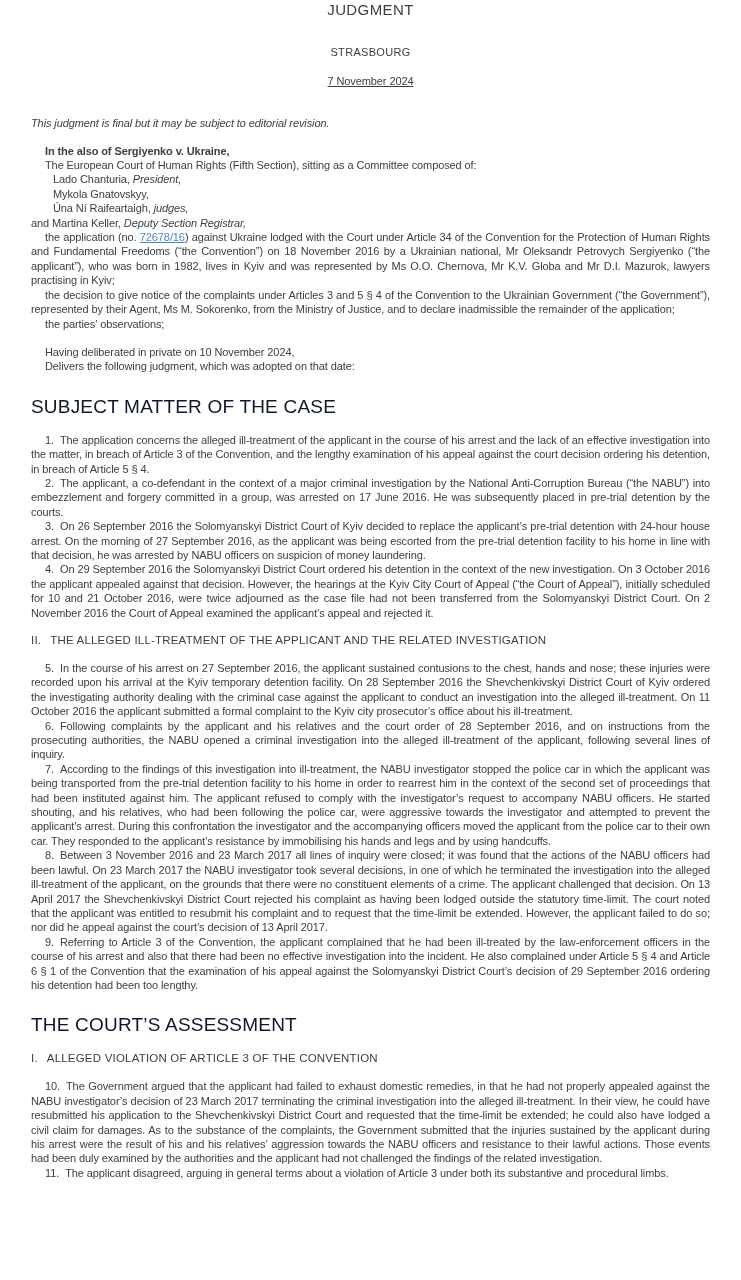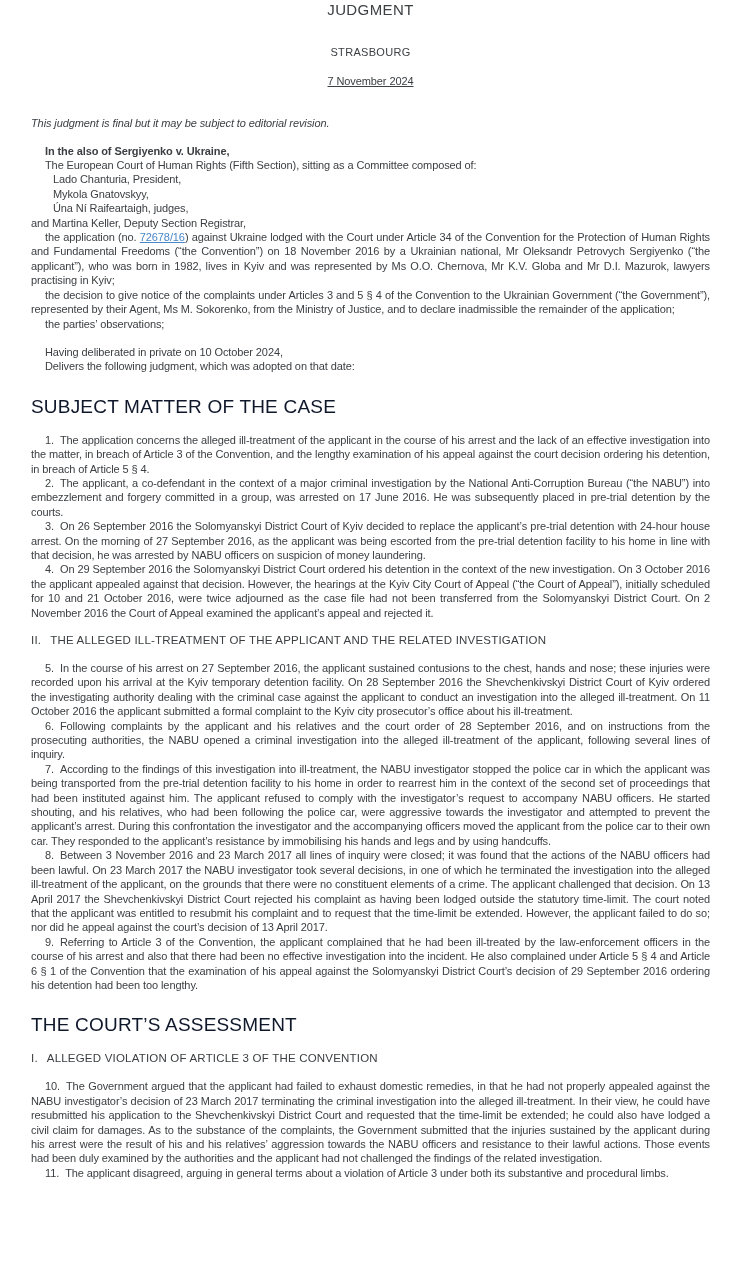--- a/index.html
+++ b/index.html
@@ -16,21 +16,21 @@
   p { margin: 0; }
   .c { text-align: center; }
   .t-doc  { font-size: 15px; letter-spacing: 0.4px; }
   .t-city { margin-top: 28px; letter-spacing: 0.3px; }
   .t-date { margin-top: 14px; text-decoration: underline; }
   .revision { margin-top: 28px; font-style: italic; }
   .mt13 { margin-top: 13px; }
   .mt14 { margin-top: 14px; }
   .ind  { text-indent: 14px; }
   .judge { padding-left: 22px; }
-  .it { }
+  .it { font-style: italic; }
   .bold { font-weight: bold; }
   .just { text-align: justify; }
   .link { color: #4a86c8; text-decoration: underline; cursor: pointer; }
   h1 {
     font-size: 19px; font-weight: 400; color: #0f172a;
     letter-spacing: 0.2px; margin: 24px 0 17px 0; line-height: 18px;
   }
   h2 {
     font-size: 11.5px; font-weight: 400; color: #3c4043;
     letter-spacing: 0.2px; margin: 13px 0 13px 0; line-height: 15px;
@@ -57,21 +57,21 @@
   <p class="judge"><span>Úna Ní Raifeartaigh, </span><span class="it">judges,</span></p>
 
   <p><span>and Martina Keller, </span><span class="it">Deputy Section Registrar,</span></p>
 
 
   <p class="ind just"><span>the application (no. </span><a class="link" href="#">72678/16</a><span>) against Ukraine lodged with the Court under Article 34 of the Convention for the Protection of Human Rights and Fundamental Freedoms (“the Convention”) on 18 November 2016 by a Ukrainian national, Mr Oleksandr Petrovych Sergiyenko (“the applicant”), who was born in 1982, lives in Kyiv and was represented by Ms O.O. Chernova, Mr K.V. Globa and Mr D.I. Mazurok, lawyers practising in Kyiv;</span></p>
 
   <p class="ind just">the decision to give notice of the complaints under Articles 3 and 5 § 4 of the Convention to the Ukrainian Government (“the Government”), represented by their Agent, Ms M. Sokorenko, from the Ministry of Justice, and to declare inadmissible the remainder of the application;</p>
   <p class="ind">the parties’ observations;</p>
 
-  <p class="ind mt14">Having deliberated in private on 10 October 2024,</p>
+  <p class="ind mt14">Having deliberated in private on 10 November 2024,</p>
   <p class="ind">Delivers the following judgment, which was adopted on that date:</p>
 
   <h1>SUBJECT MATTER OF THE CASE</h1>
 
   <p class="ind just"><span class="pnum">1.</span><span>The application concerns the alleged ill-treatment of the applicant in the course of his arrest and the lack of an effective investigation into the matter, in breach of Article 3 of the Convention, and the lengthy examination of his appeal against the court decision ordering his detention, in breach of Article 5 § 4.</span></p>
 
 
   <p class="ind just"><span class="pnum">2.</span><span>The applicant, a co-defendant in the context of a major criminal investigation by the National Anti-Corruption Bureau (“the NABU”) into embezzlement and forgery committed in a group, was arrested on 17 June 2016. He was subsequently placed in pre-trial detention by the courts.</span></p>
   <p class="ind just"><span class="pnum">3.</span><span>On 26 September 2016 the Solomyanskyi District Court of Kyiv decided to replace the applicant’s pre-trial detention with 24-hour house arrest. On the morning of 27 September 2016, as the applicant was being escorted from the pre-trial detention facility to his home in line with that decision, he was arrested by NABU officers on suspicion of money laundering.</span></p>
   <p class="ind just"><span class="pnum">4.</span><span>On 29 September 2016 the Solomyanskyi District Court ordered his detention in the context of the new investigation. On 3 October 2016 the applicant appealed against that decision. However, the hearings at the Kyiv City Court of Appeal (“the Court of Appeal”), initially scheduled for 10 and 21 October 2016, were twice adjourned as the case file had not been transferred from the Solomyanskyi District Court. On 2 November 2016 the Court of Appeal examined the applicant’s appeal and rejected it.</span></p>

